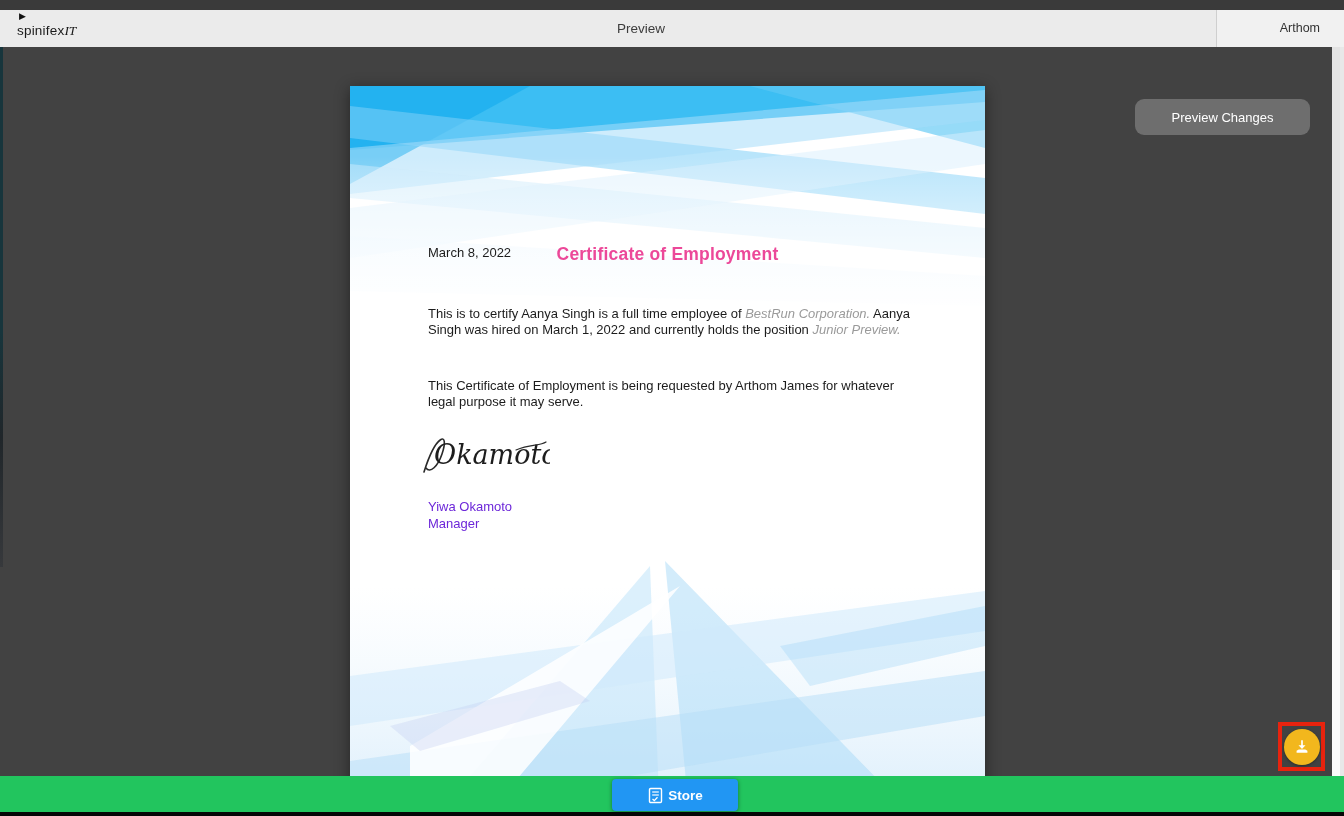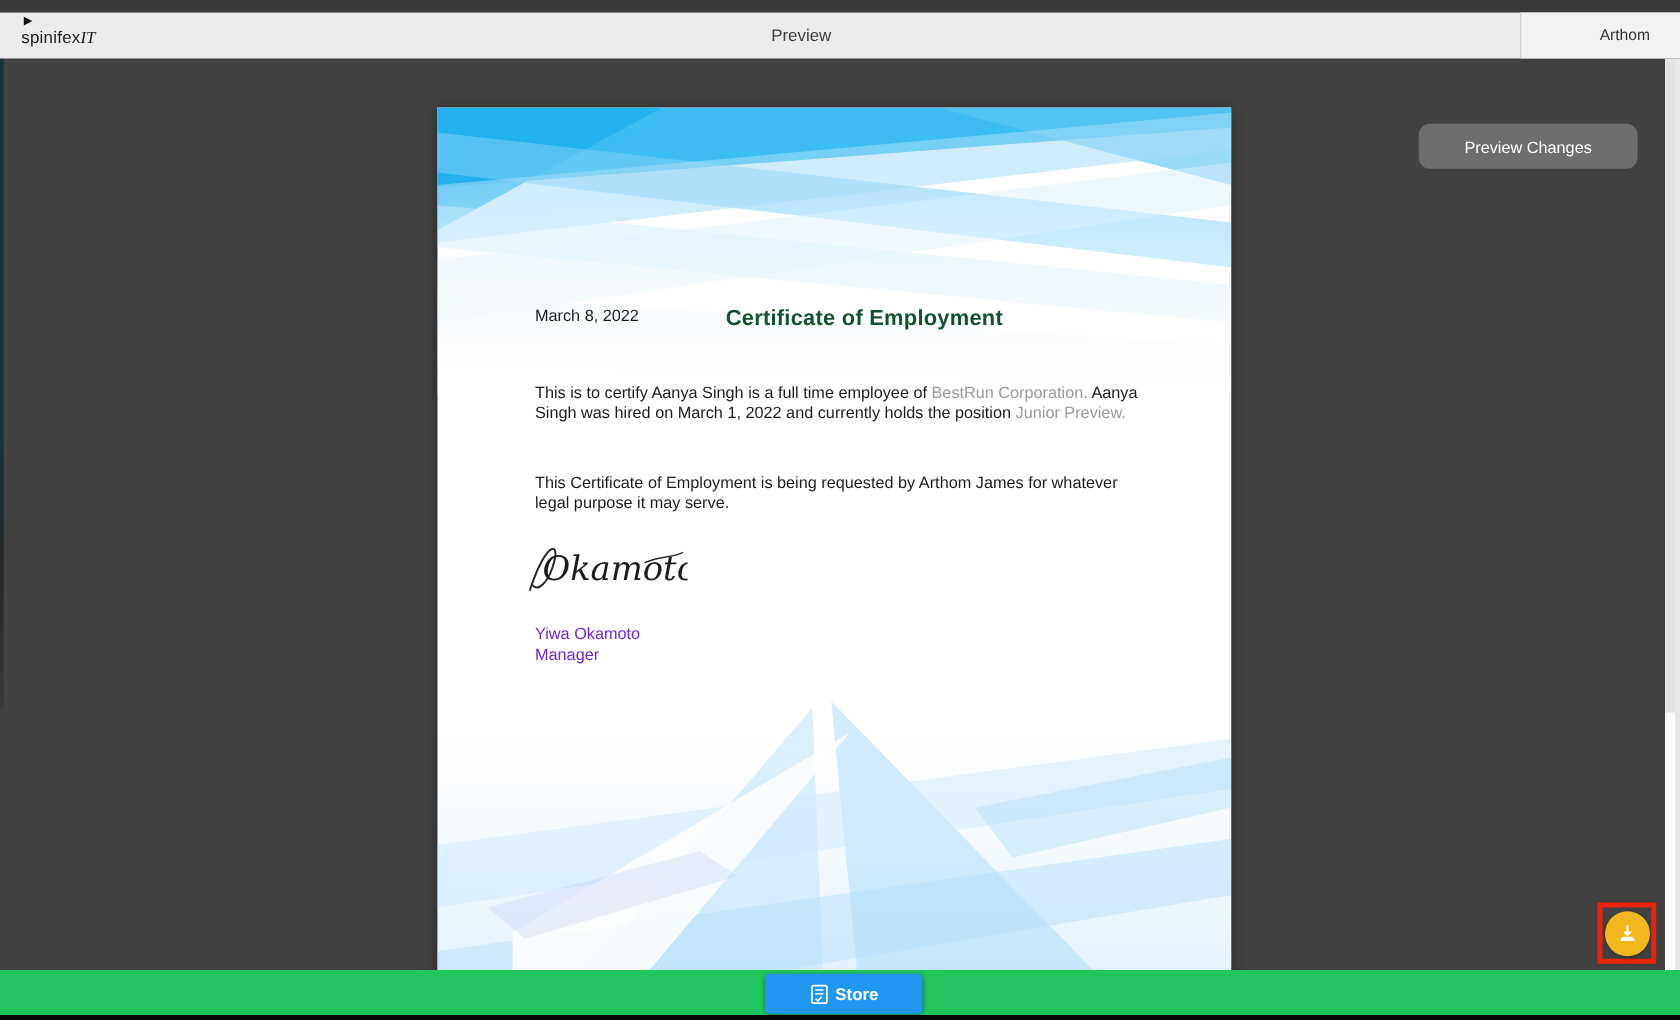--- a/index.html
+++ b/index.html
@@ -28,23 +28,23 @@
   .scroll-edge { position:absolute; right:0; top:0; width:4px; height:769px; background:#e8e8e8; }
   .scroll-track { position:absolute; right:4px; top:0; width:8px; height:765px; background:#fbfbfb; cursor:pointer; }
   .scroll-thumb { position:absolute; left:0; top:0; width:8px; height:523px; background:#e3e3e3; cursor:pointer; }
 
   
   .certificate { position:absolute; left:350px; top:39px; width:635px; height:737px; background:#fff;
                  box-shadow:0 3px 14px rgba(0,0,0,.45); }
   .cert-art { position:absolute; left:0; top:0; width:635px; height:737px; }
   .cert-date { position:absolute; left:78px; top:112px; font-size:13px; color:#1c1c1c;margin-top:47px; }
   .cert-title { position:absolute; left:0; top:158px; width:635px; text-align:center;
-                font-size:17.5px; font-weight:bold; color:#14532d; letter-spacing:.2px;margin-left:24px; }
+                font-size:17.5px; font-weight:bold; color:#ec4899; letter-spacing:.2px; }
   .cert-para { position:absolute; left:78px; width:484px; font-size:13px; line-height:16.4px; color:#1c1c1c; }
-  .cert-para .muted { color:#9a9a9a; }
+  .cert-para .muted { color:#9a9a9a;font-style:italic; }
   .p1 { top:220px; } .p2 { top:292px; }
   .cert-signature { position:absolute; left:70px; top:342px; }
   .cert-signer { position:absolute; left:78px; top:412px; font-size:13px; line-height:17px; color:#6d28d9; }
 
   
   .preview-changes { position:absolute; right:34px; top:52px; width:175px; height:36px;
                      background:#6e6e6e; border:none; border-radius:9px; color:#fff; font-size:13px;
                      font-family:"Liberation Sans", sans-serif; cursor:pointer; }
 
   

